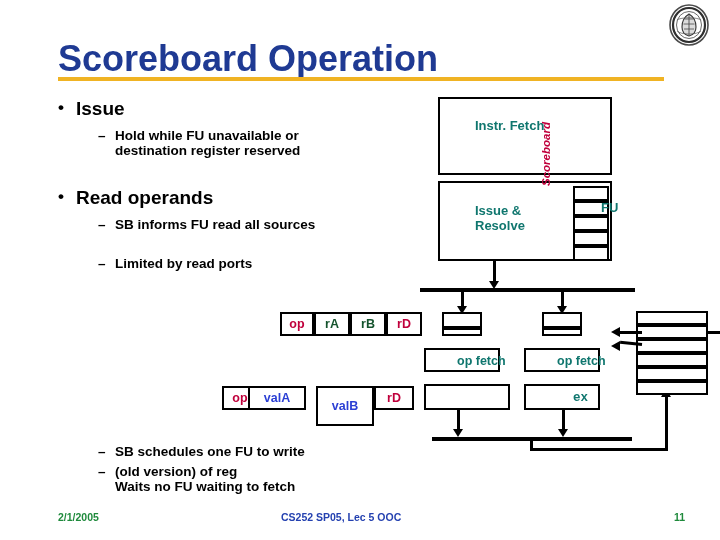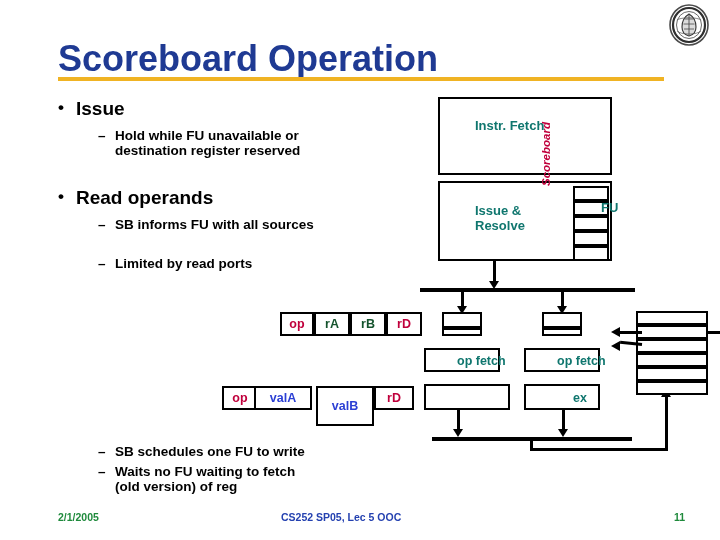--- a/index.html
+++ b/index.html
@@ -209,35 +209,35 @@
     <span class="dash">–</span>
     <div>Hold while FU unavailable or</div>
     <div>destination register reserved</div>
   </div>
 
   <div class="bullet1" style="left:58px; top:187px;">
     <span class="dot">•</span><span>Read operands</span>
   </div>
   <div class="bullet2" style="left:115px; top:217px; width:300px;">
     <span class="dash">–</span>
-    <div>SB informs FU with all sources</div>
+    <div>SB informs FU read all sources</div>
   </div>
   <div class="bullet2" style="left:115px; top:256px; width:300px;">
     <span class="dash">–</span>
     <div>Limited by read ports</div>
   </div>
 
   <div class="bullet2" style="left:115px; top:444px; width:300px;">
     <span class="dash">–</span>
     <div>SB schedules one FU to write</div>
   </div>
   <div class="bullet2" style="left:115px; top:464px; width:300px;">
     <span class="dash">–</span>
+    <div>(old version) of reg</div>
     <div>Waits no FU waiting to fetch</div>
-    <div>(old version) of reg</div>
   </div>
 
   <div class="dbox" style="left:438px; top:97px; width:174px; height:78px;"></div>
   <div class="dlabel big" style="left:454px; top:118px;">Instr. Fetch</div>
 
   <div class="dbox" style="left:438px; top:181px; width:174px; height:80px;"></div>
   <div class="dlabel big" style="left:454px; top:203px;">
     <span>Issue &amp;</span><br><span>Resolve</span>
   </div>
 
@@ -272,27 +272,27 @@
   <div class="dbox" style="left:542px; top:312px; width:40px; height:16px;"></div>
   <div class="dbox" style="left:542px; top:328px; width:40px; height:8px;"></div>
 
   <div class="dbox" style="left:424px; top:348px; width:76px; height:24px;"></div>
   <div class="dlabel" style="left:436px; top:354px;">op fetch</div>
 
   <div class="dbox" style="left:524px; top:348px; width:76px; height:24px;"></div>
   <div class="dlabel" style="left:536px; top:354px;">op fetch</div>
 
   <div class="regcell c-red" style="left:222px; top:386px; width:36px; height:24px;">op</div>
-  <div class="regcell c-blue" style="left:254px; top:386px; width:58px; height:24px;">valA</div>
+  <div class="regcell c-blue" style="left:248px; top:386px; width:58px; height:24px;">valA</div>
   <div class="regcell c-blue" style="left:316px; top:386px; width:58px; height:40px;">valB</div>
   <div class="regcell c-red" style="left:374px; top:386px; width:40px; height:24px;">rD</div>
 
   <div class="dbox" style="left:424px; top:384px; width:86px; height:26px;"></div>
   <div class="dbox" style="left:524px; top:384px; width:76px; height:26px;"></div>
-  <div class="dlabel" style="left:552px; top:391px;">ex</div>
+  <div class="dlabel" style="left:552px; top:391px;font-family:Liberation Mono, monospace;">ex</div>
 
   <div class="vline" style="left:457px; top:410px; height:22px;"></div>
   <div class="arrowdown" style="left:453px; top:429px;"></div>
   <div class="vline" style="left:562px; top:410px; height:22px;"></div>
   <div class="arrowdown" style="left:558px; top:429px;"></div>
 
   <div class="hline" style="left:432px; top:437px; width:200px;"></div>
 
   <div class="hline thin" style="left:530px; top:448px; width:138px;"></div>
   <div class="vline" style="left:530px; top:437px; height:13px;"></div>

